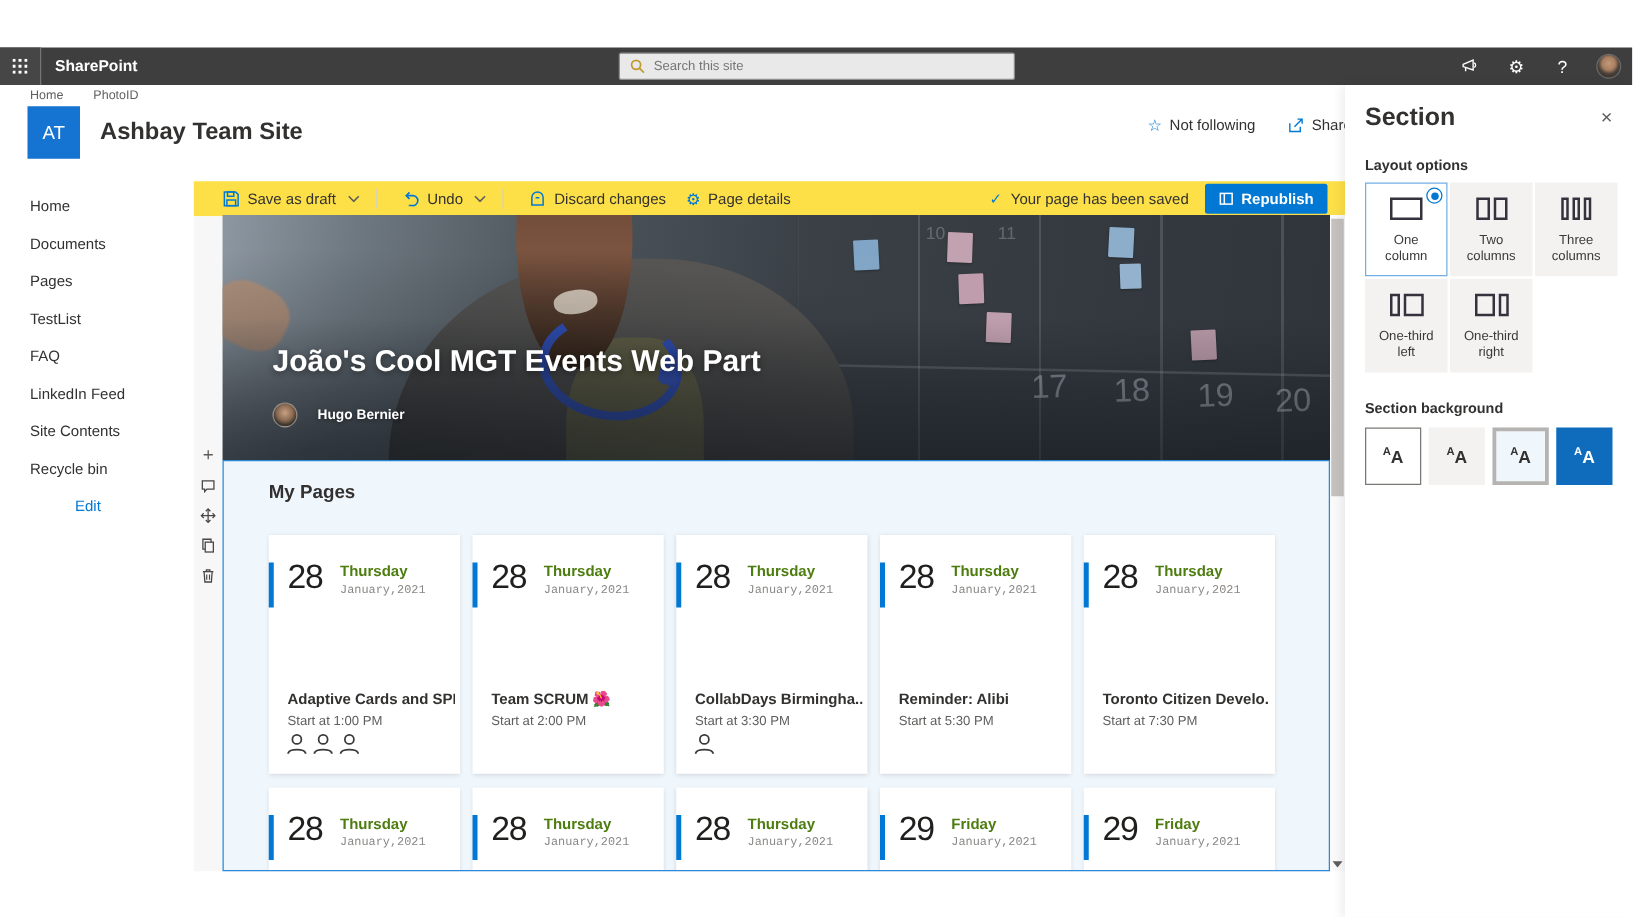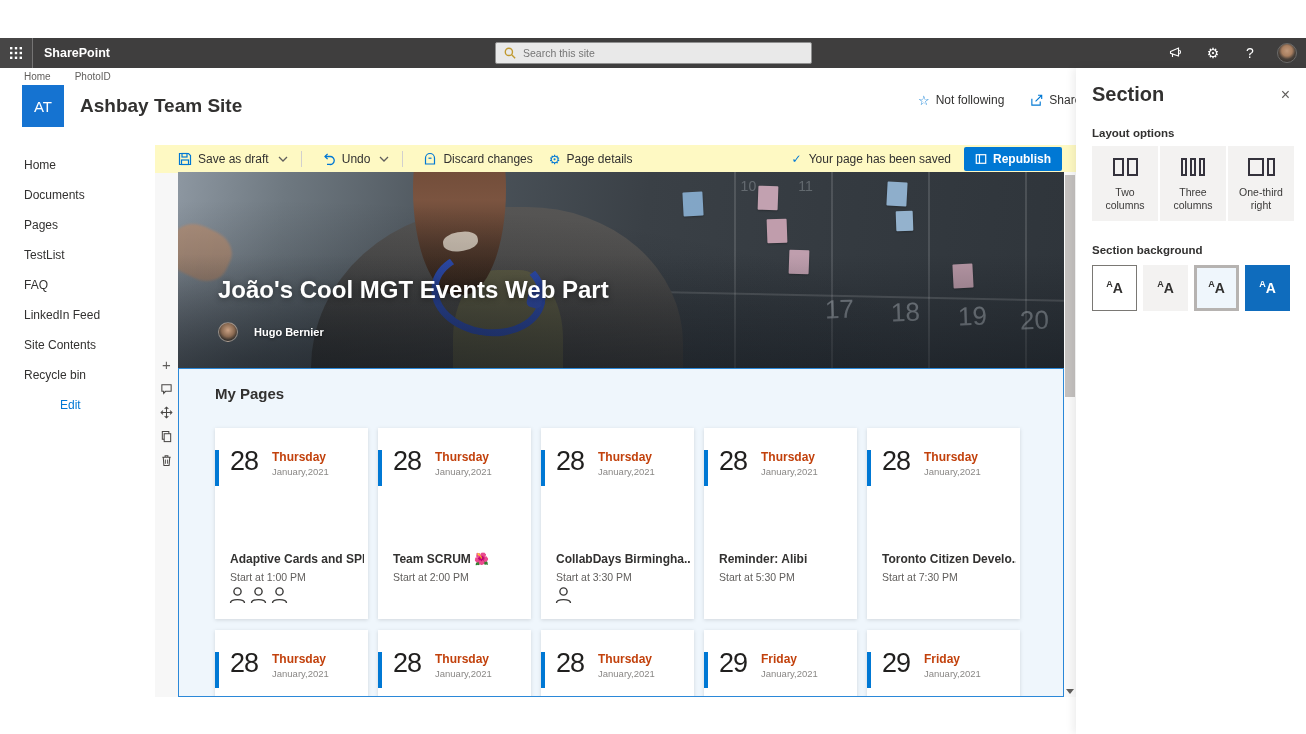--- a/index.html
+++ b/index.html
@@ -27,21 +27,21 @@
   .follow-share { position:absolute; left:918px; top:93px; display:flex; gap:26px; font-size:12px; color:#323130; }
   .fs-item { display:flex; align-items:center; gap:6px; cursor:pointer; }
   .star { color:#0078d4; font-size:13px; line-height:1; }
 
   
   .leftnav { position:absolute; left:24px; top:150px; list-style:none; font-size:12px; }
   .nav-item { height:30px; line-height:30px; color:#323130; cursor:pointer; }
   .nav-item.accent { color:#0078d4;margin-left:36px; }
 
   
-  .cmdbar { position:absolute; left:155px; top:145px; width:921px; height:28px; background:#fef9c3; display:flex; align-items:center; padding-left:23px; font-size:12px; }
+  .cmdbar { position:absolute; left:155px; top:145px; width:921px; height:28px; background:#fde047; display:flex; align-items:center; padding-left:23px; font-size:12px; }
   .cmd-item { display:flex; align-items:center; gap:6px; cursor:pointer; color:#323130; white-space:nowrap; }
   .cmd-chev { margin:0 9px; cursor:pointer; display:flex; align-items:center; }
   .cmd-sep { width:1px; height:16px; background:#d2d0ce; margin:0 4px; }
   .cmd-gap { width:16px; }
   .cmd-right { position:absolute; right:14px; top:0; height:28px; display:flex; align-items:center; gap:13px; }
   .saved-status { display:flex; align-items:center; gap:7px; font-size:12px; color:#323130; }
   .check { color:#0078d4; font-size:12px; }
   .republish-btn { display:flex; align-items:center; gap:6px; background:#0078d4; color:#fff; font-size:12px; font-weight:700; height:24px; padding:0 11px; border:none; border-radius:2px; cursor:pointer; font-family:inherit; }
 
   
@@ -89,22 +89,22 @@
 
   
   .events { position:absolute; left:178px; top:368px; width:886px; height:329px; background:#eff6fc; border:1px solid #2b88d8; overflow:hidden; }
   .events-heading { position:absolute; left:36px; top:16px; font-size:15px; font-weight:700; color:#323130; }
   .cards-row { position:absolute; left:36px; display:flex; gap:10px; }
   .row-1 { top:59px; }
   .row-2 { top:261px; }
   .card { position:relative; width:153px; height:191px; background:#fff; box-shadow:0 1px 4px rgba(0,0,0,.13); cursor:pointer; flex:none; }
   .card .bar { position:absolute; left:0; top:22px; width:4px; height:36px; background:#0078d4; }
   .d-num { position:absolute; left:15px; top:18px; font-size:27px; color:#201f1e; letter-spacing:-1px; }
-  .d-wd { position:absolute; left:57px; top:22px; font-size:12px; font-weight:700; color:#c2410c; }
-  .d-my { position:absolute; left:57px; top:38px; font-size:9.5px; color:#8a8886; }
+  .d-wd { position:absolute; left:57px; top:22px; font-size:12px; font-weight:700; color:#4d7c0f; }
+  .d-my { position:absolute; left:57px; top:38px; font-size:9.5px; color:#8a8886;font-family:Liberation Mono, monospace; }
   .c-title { position:absolute; left:15px; top:124px; right:4px; font-size:12px; font-weight:700; color:#323130; white-space:nowrap; overflow:hidden; }
   .c-start { position:absolute; left:15px; top:143px; font-size:10.5px; color:#605e5c; }
   .persons { position:absolute; left:13px; top:158px; display:flex; gap:2px; }
 
   
   .scrollbar { position:absolute; left:1064px; top:172px; width:12px; height:525px; background:#fafafa; }
   .sb-thumb { position:absolute; left:1px; top:3px; width:10px; height:222px; background:#c4c1bf; cursor:pointer; }
   .sb-down { position:absolute; left:2px; bottom:3px; width:0; height:0; border-left:4px solid transparent; border-right:4px solid transparent; border-top:5px solid #605e5c; cursor:pointer; }
 
   
@@ -454,40 +454,55 @@
     <span class="sb-down"></span>
   </div>
 
   <div class="panel">
     <div class="panel-head">
       <span class="panel-title">Section</span>
       <span class="panel-close">×</span>
     </div>
     <div class="panel-label">Layout options</div>
     <div class="layout-grid">
+  <div class="tile selected">
+    <span class="radio"></span>
+    <span class="tile-icon">
+            <i class="rb w24"></i>
+          </span>
+    <span class="tile-label">One column</span>
+  </div>
 
   <div class="tile">
 
     <span class="tile-icon">
             <i class="rb w10"></i>
             <i class="rb w10"></i>
           </span>
     <span class="tile-label">Two columns</span>
   </div>
 
   <div class="tile">
 
     <span class="tile-icon">
             <i class="rb w6"></i>
             <i class="rb w6"></i>
             <i class="rb w6"></i>
           </span>
     <span class="tile-label">Three columns</span>
   </div>
 
+  <div class="tile">
+
+    <span class="tile-icon">
+            <i class="rb w8"></i>
+            <i class="rb w14"></i>
+          </span>
+    <span class="tile-label">One-third left</span>
+  </div>
 
   <div class="tile">
 
     <span class="tile-icon">
             <i class="rb w14"></i>
             <i class="rb w8"></i>
           </span>
     <span class="tile-label">One-third right</span>
   </div>
 </div>

